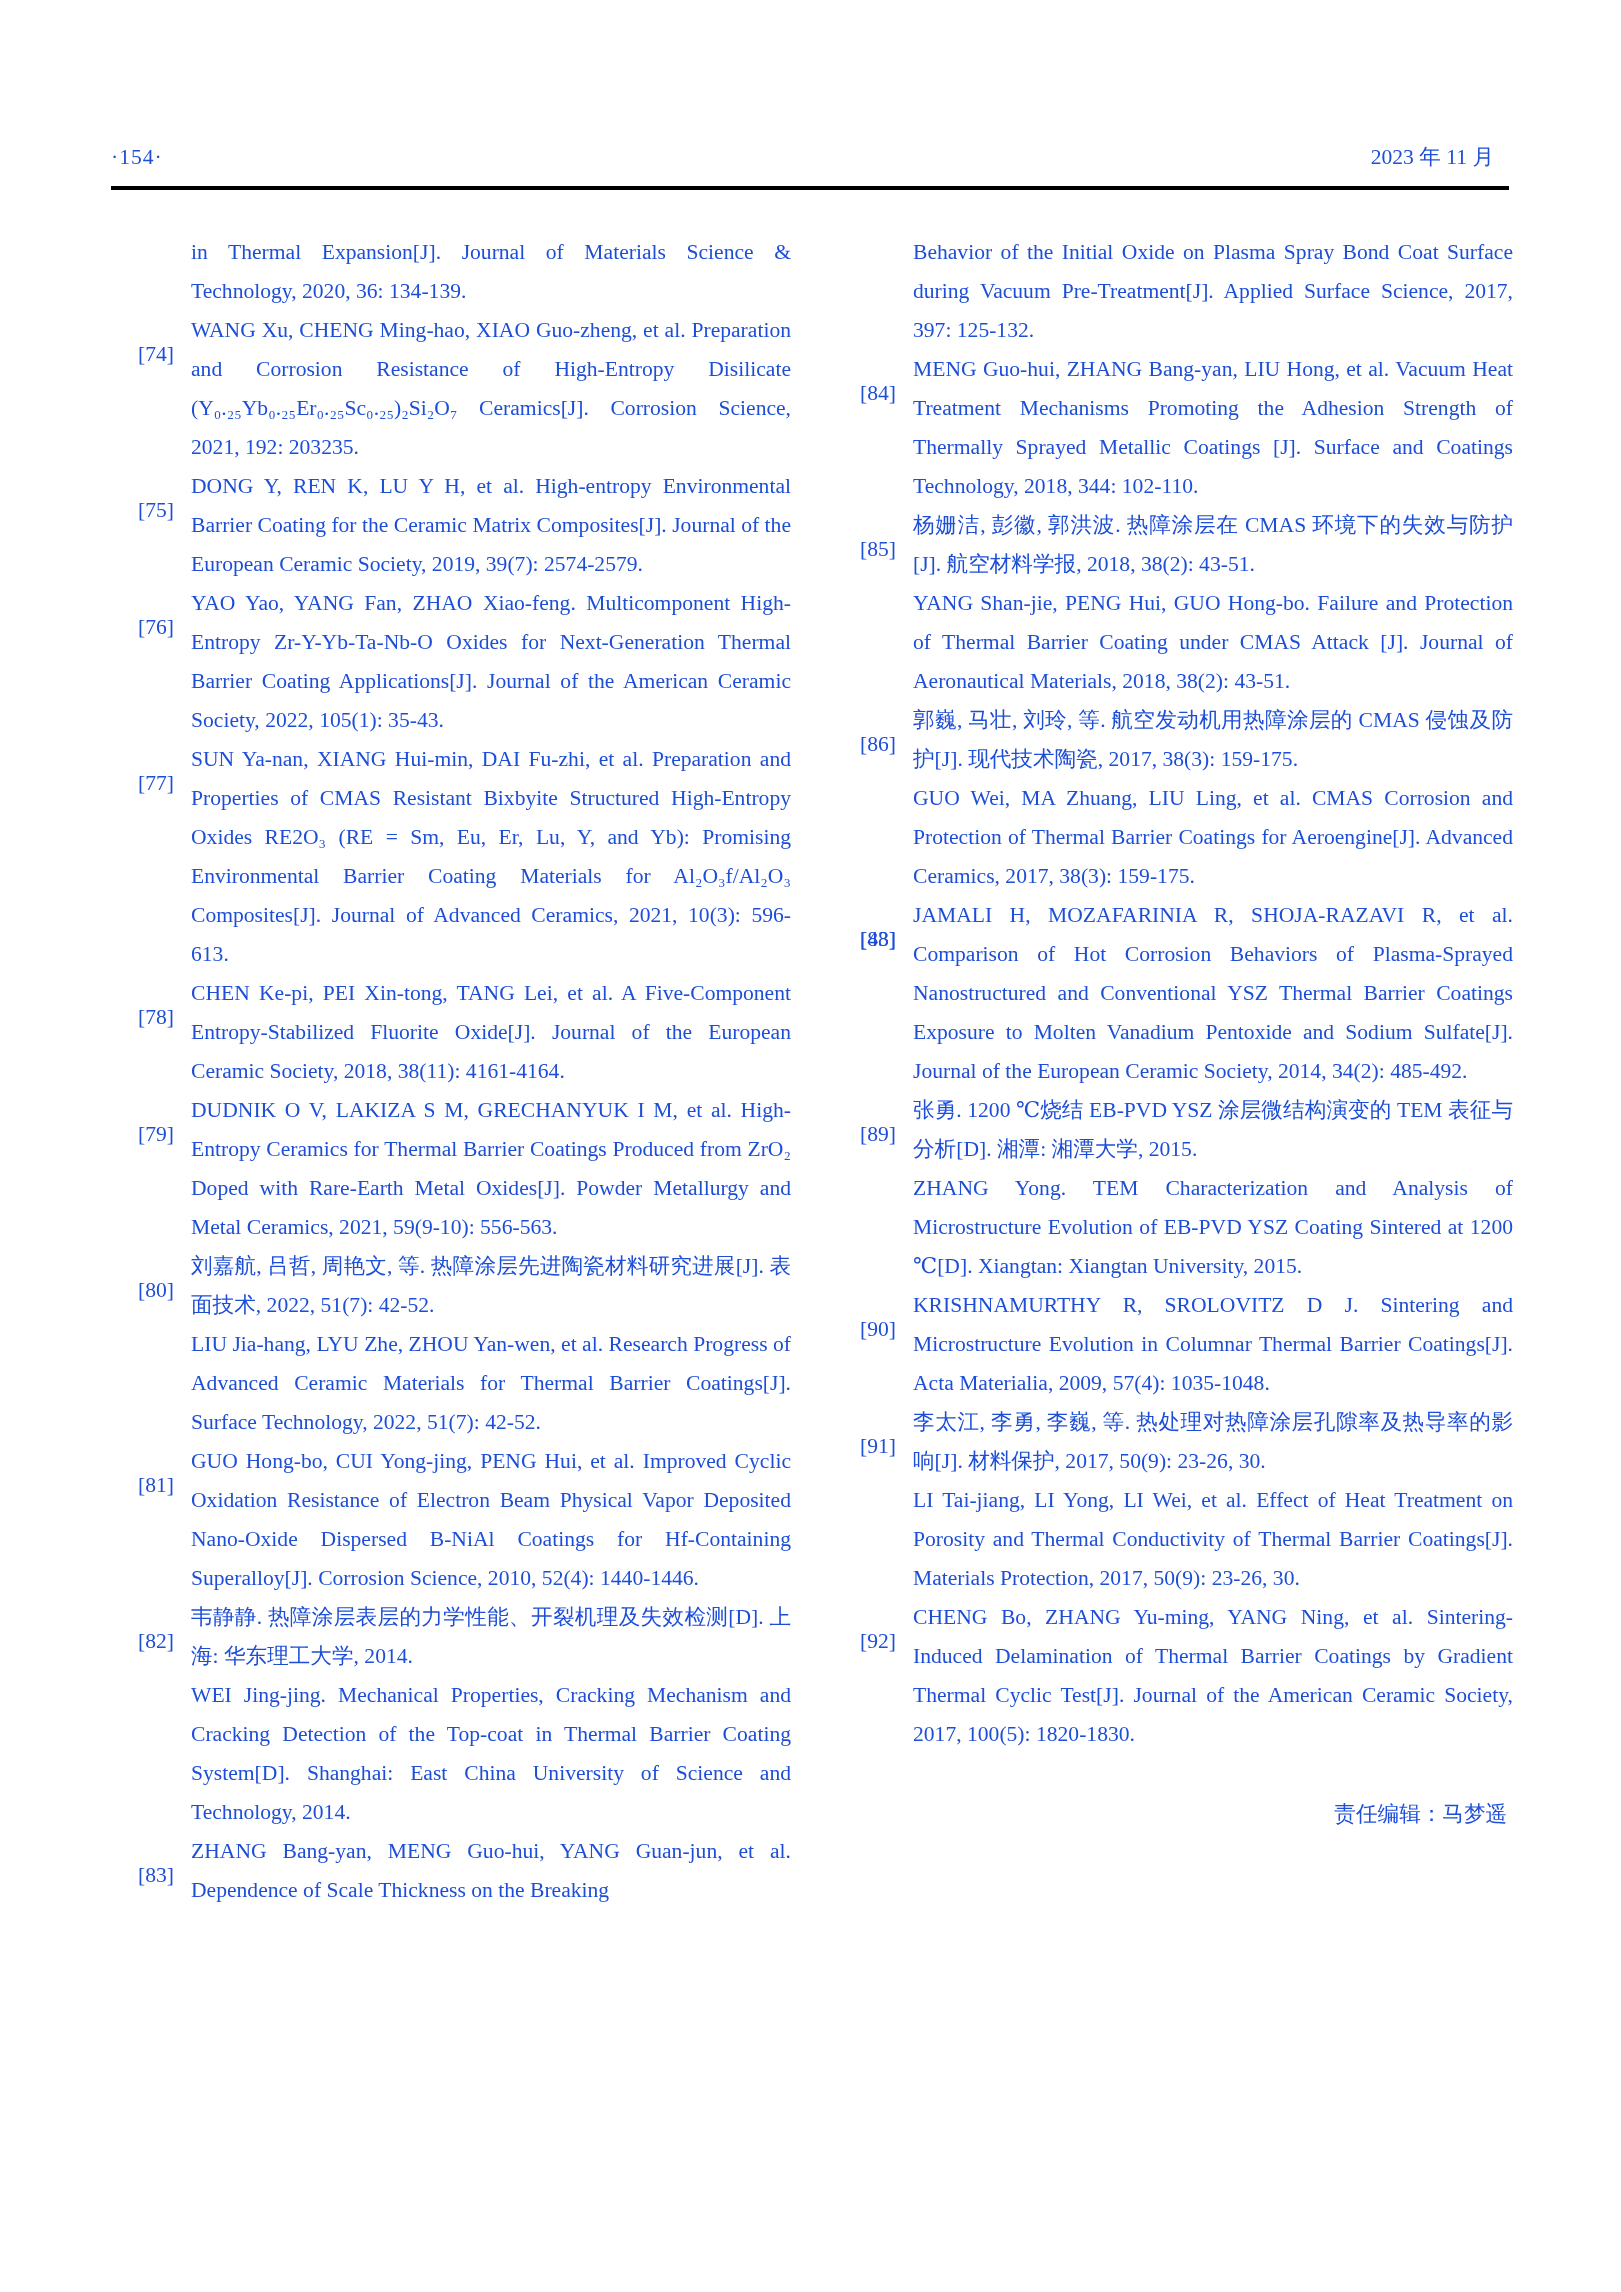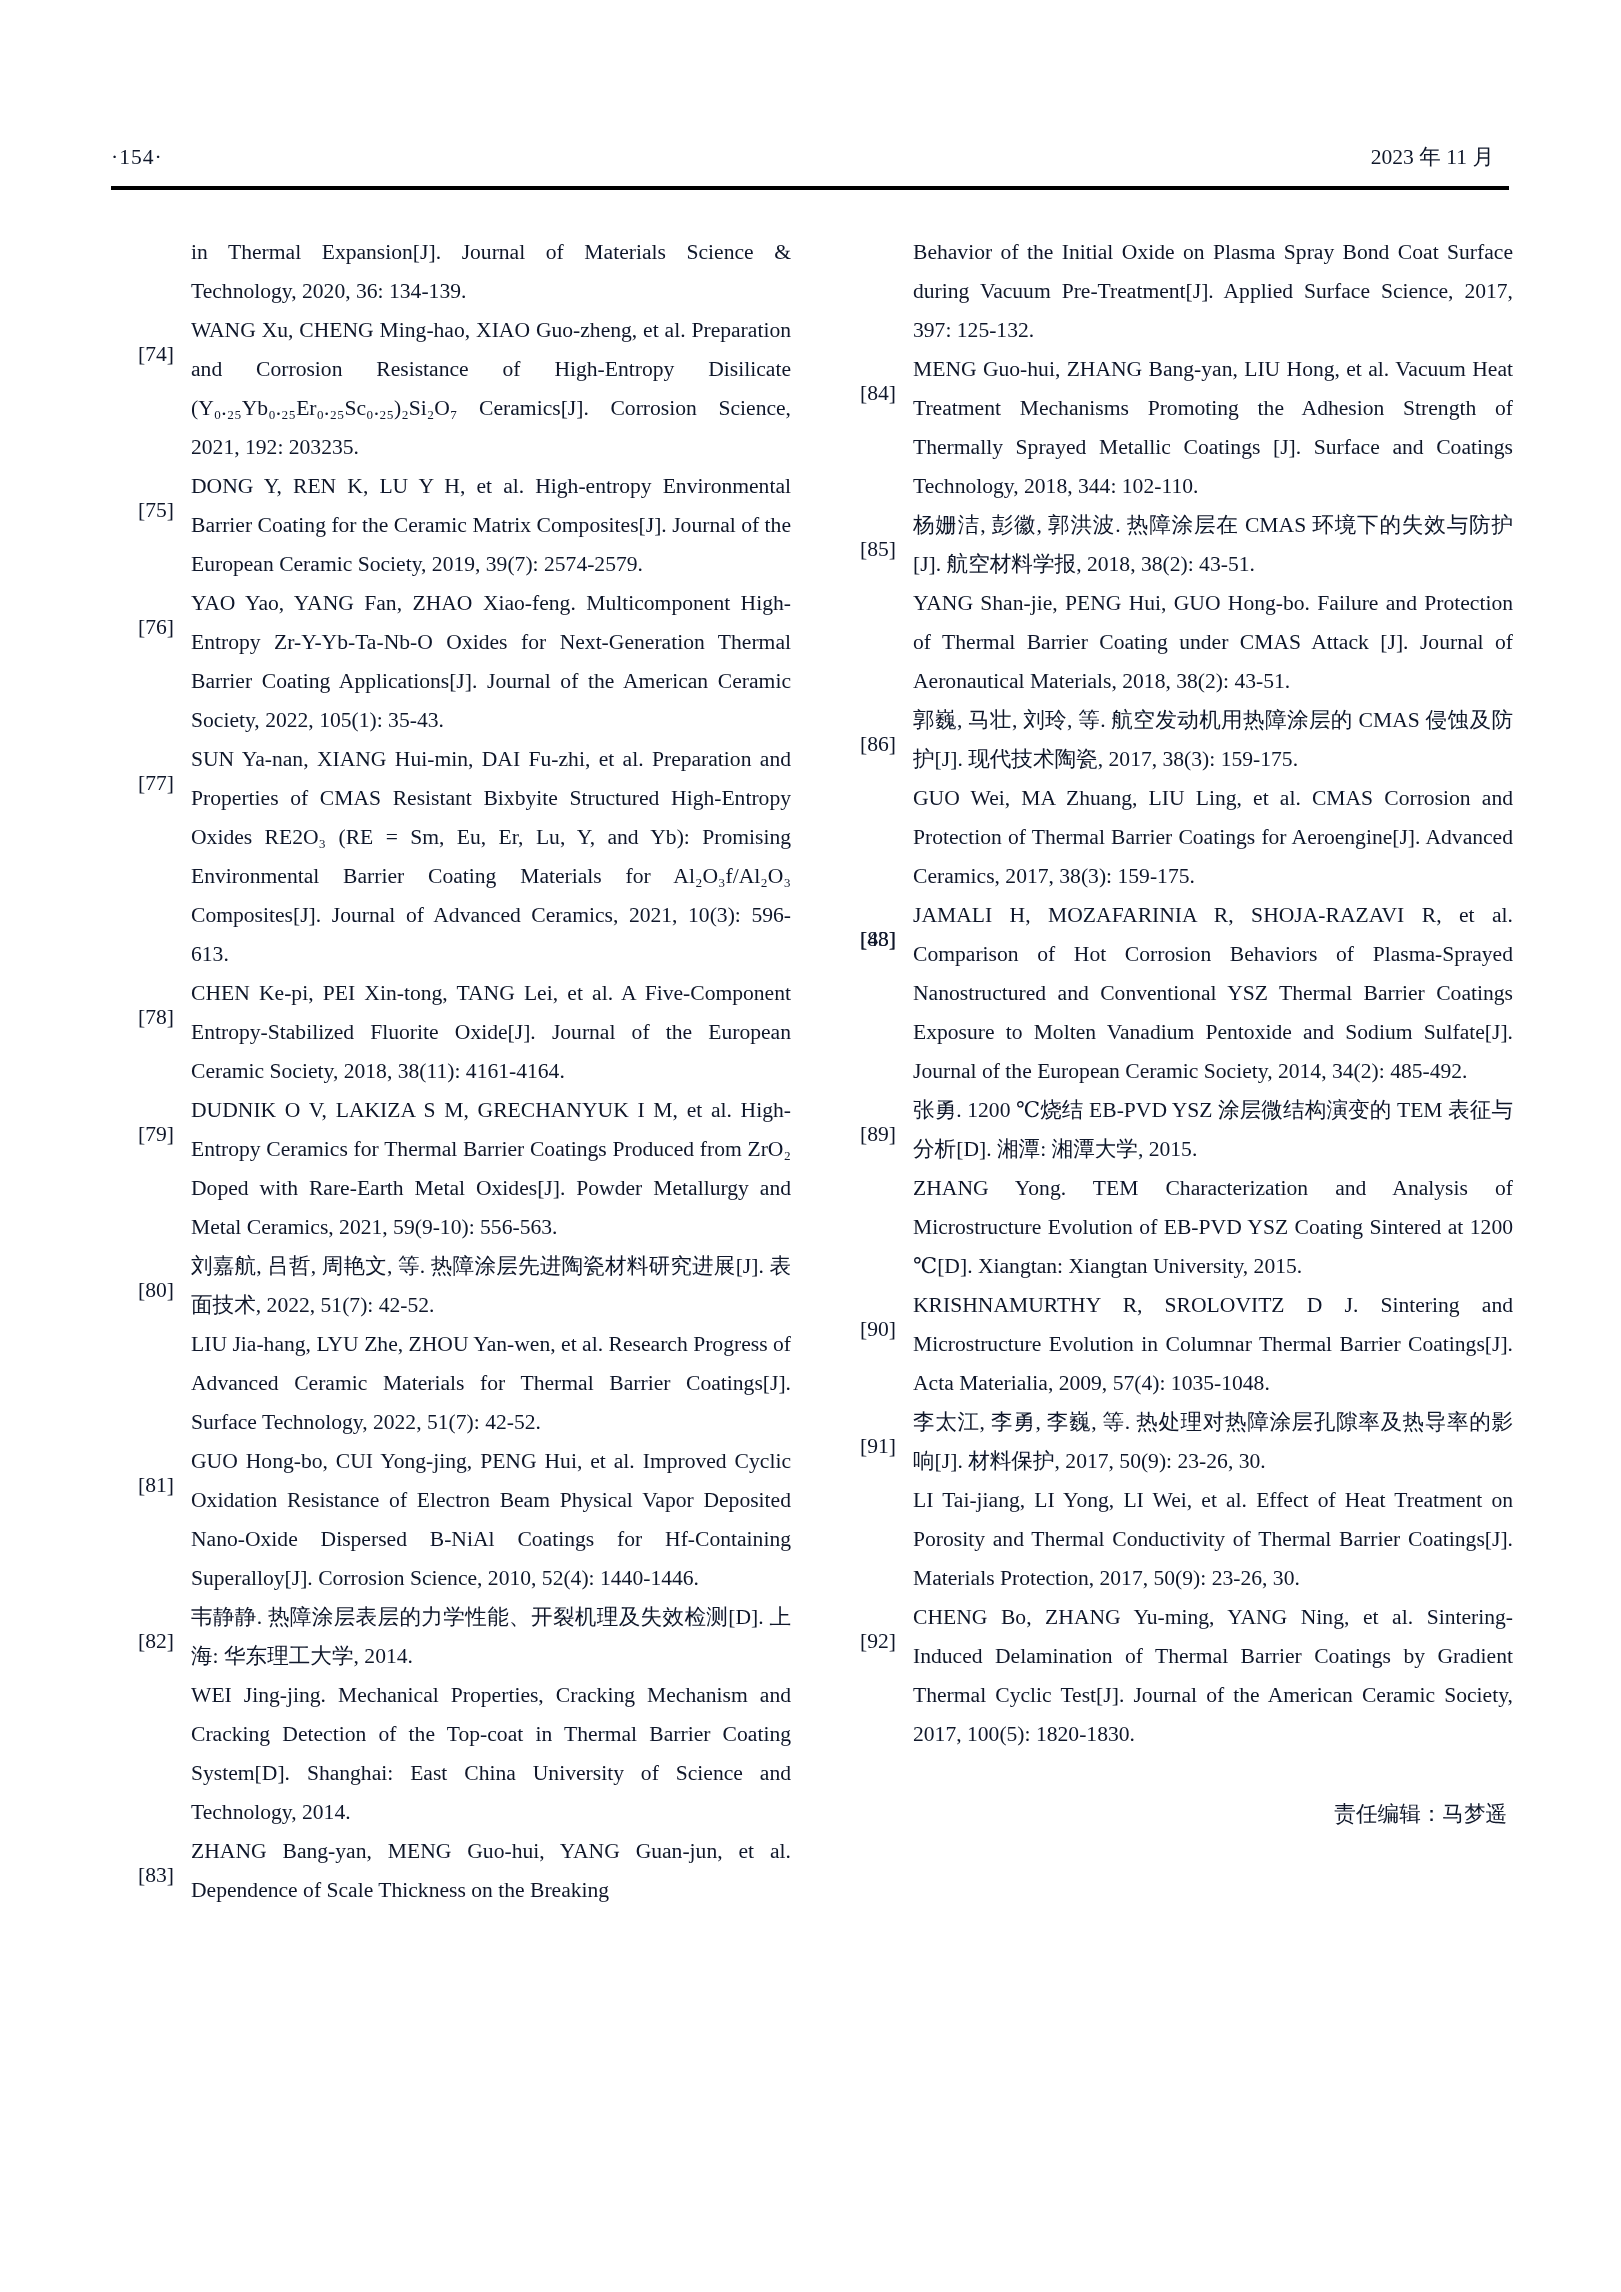--- a/index.html
+++ b/index.html
@@ -2,21 +2,21 @@
 <html><head>
 <meta charset="utf-8">
 <style>
   html, body { margin: 0; padding: 0; background: #e8e8e8; }
   .page {
     position: relative;
     width: 1621px;
     height: 2293px;
     margin: 0 auto;
     background: #ffffff;
-    color: #0f172a;
+    color: #1d4ed8;
     font-family: "Liberation Serif", "DejaVu Serif", serif;
     overflow: hidden;
     box-sizing: border-box;
     padding-top: 145px;
   }
   .page-header {
     margin: 0 127px 0 111px;
     display: flex;
     justify-content: space-between;
     align-items: baseline;

